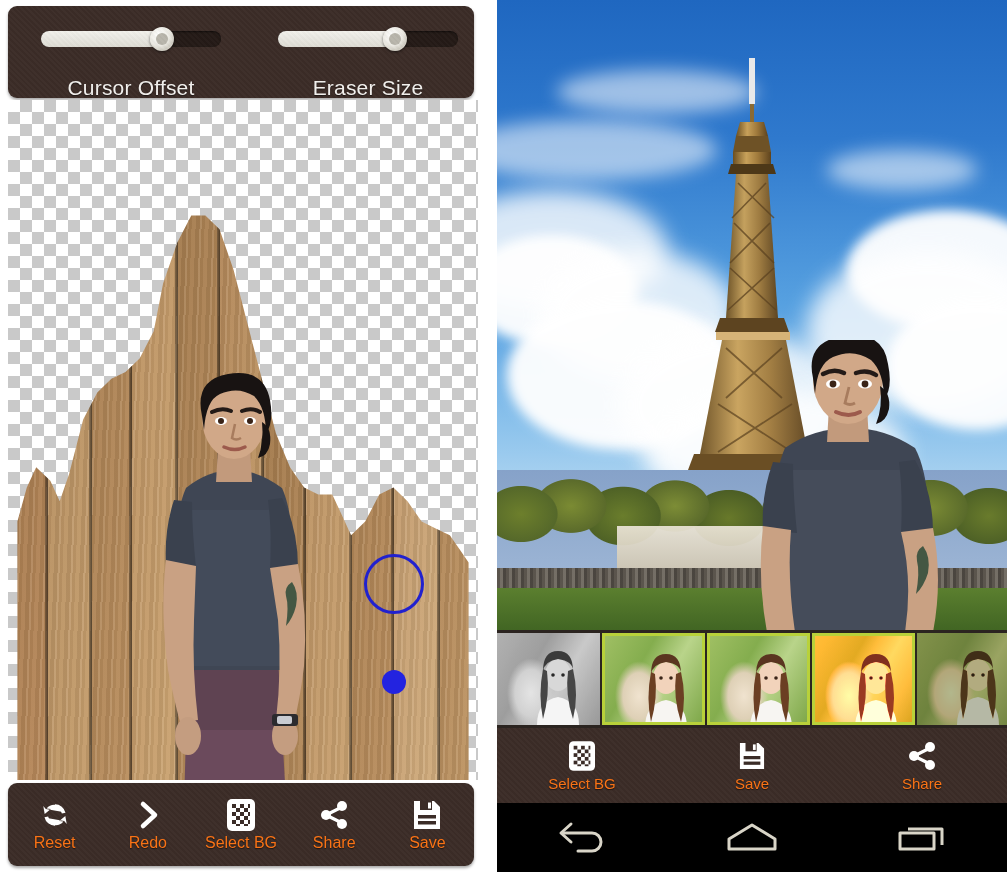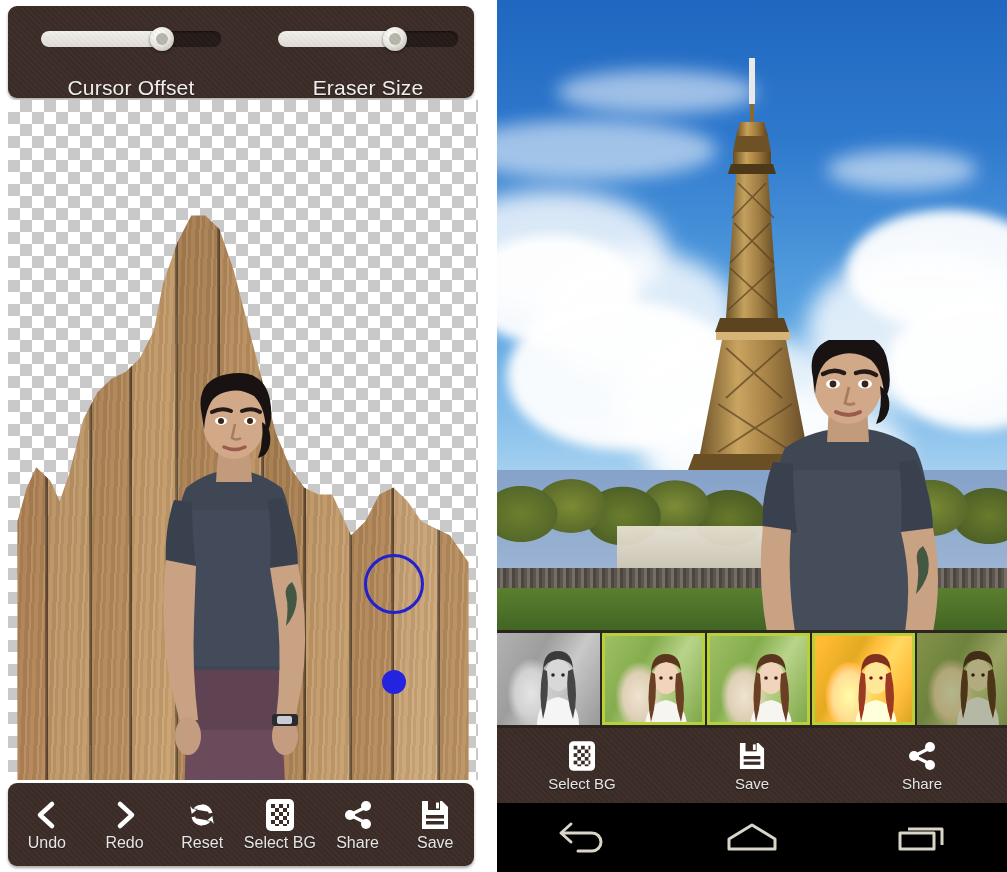--- a/index.html
+++ b/index.html
@@ -79,21 +79,21 @@
              background:#3b2c27;border-radius:9px;
              box-shadow:0 2px 3px rgba(0,0,0,.35);
              display:flex;align-items:center;}
   .bottombar:after{content:"";position:absolute;inset:0;border-radius:9px;
      background-image:repeating-linear-gradient(45deg, rgba(255,255,255,.018) 0 2px, rgba(0,0,0,.018) 2px 4px);
      pointer-events:none;}
   .tb-item{flex:1;display:flex;flex-direction:column;align-items:center;
            justify-content:center;gap:2px;cursor:pointer;position:relative;z-index:2;}
   .tb-icon{width:34px;height:34px;display:flex;align-items:center;justify-content:center;}
   .tb-icon svg{display:block;}
-  .tb-label{color:#e5e5e5;font-size:16px;text-shadow:0 1px 1px rgba(0,0,0,.55);}
+  .tb-label{color:#f97316;font-size:16px;text-shadow:0 1px 1px rgba(0,0,0,.55);}
 
   
   #right-screen{position:absolute;left:497px;top:0;width:510px;height:872px;
                 overflow:hidden;background:#000;}
 
   .photo{position:absolute;left:0;top:0;width:510px;height:630px;overflow:hidden;}
   
   .sky{position:absolute;inset:0;
        background:linear-gradient(#1f67c0 0%,#2f79cd 22%,#56a0e0 48%,#8dc3ec 68%,#bcdcf3 82%,#d8eaf7 100%);}
   .cloud{position:absolute;border-radius:50%;background:#ffffff;filter:blur(6px);opacity:.95;}
@@ -240,48 +240,40 @@
         <path d="M77 54 L74 68 q4 3 9 0" stroke="#a87c5e" stroke-width="2.5" fill="none"></path>
         <path d="M66 77 q11 5 21 0" stroke="#9c5a4c" stroke-width="3.5" fill="none" stroke-linecap="round"></path>
       </svg>
 
       <div id="eraser-ring"></div>
       <div id="touch-dot"></div>
     </div>
 
     <div class="bottombar">
 
-      <div class="tb-item">
-        <span class="tb-icon">
-          <svg width="30" height="30" viewBox="0 0 30 30">
-              <path d="M20 4 L8 15 L20 26" stroke="#fff" stroke-width="4.5" fill="none" stroke-linecap="round" stroke-linejoin="round"></path>
-            </svg>
-        </span>
-        <span class="tb-label">Undo</span>
-      </div>
-
-      <div class="tb-item">
-        <span class="tb-icon">
-          <svg width="30" height="30" viewBox="0 0 30 30">
-              <path d="M10 4 L22 15 L10 26" stroke="#fff" stroke-width="4.5" fill="none" stroke-linecap="round" stroke-linejoin="round"></path>
-            </svg>
-        </span>
-        <span class="tb-label">Redo</span>
-      </div>
 
       <div class="tb-item">
         <span class="tb-icon">
           <svg width="30" height="30" viewBox="0 0 32 32">
             <path d="M26 13 A11 11 0 0 0 7 9 L11.5 9.5 L5 15 L3.5 6.5 L6.2 9.6" fill="#fff"></path>
             <path d="M6 19 A11 11 0 0 0 25 23 L20.5 22.5 L27 17 L28.5 25.5 L25.8 22.4" fill="#fff"></path>
             <path d="M16 4.5 A11.5 11.5 0 0 1 27.2 13.6 L23.3 14.4 A7.6 7.6 0 0 0 16 8.5 Z" fill="#fff"></path>
             <path d="M16 27.5 A11.5 11.5 0 0 1 4.8 18.4 L8.7 17.6 A7.6 7.6 0 0 0 16 23.5 Z" fill="#fff"></path>
           </svg>
         </span>
         <span class="tb-label">Reset</span>
+      </div>
+
+      <div class="tb-item">
+        <span class="tb-icon">
+          <svg width="30" height="30" viewBox="0 0 30 30">
+              <path d="M10 4 L22 15 L10 26" stroke="#fff" stroke-width="4.5" fill="none" stroke-linecap="round" stroke-linejoin="round"></path>
+            </svg>
+        </span>
+        <span class="tb-label">Redo</span>
       </div>
 
       <div class="tb-item">
         <span class="tb-icon">
           <svg width="28" height="32" viewBox="0 0 28 32">
             <rect x="0" y="0" width="28" height="32" rx="5" fill="#fff"></rect>
             <g fill="#3b2c27">
               <rect x="5" y="5" width="4" height="4"></rect>
                 <rect x="13" y="5" width="4" height="4"></rect>
               <rect x="21" y="5" width="2" height="4"></rect>

